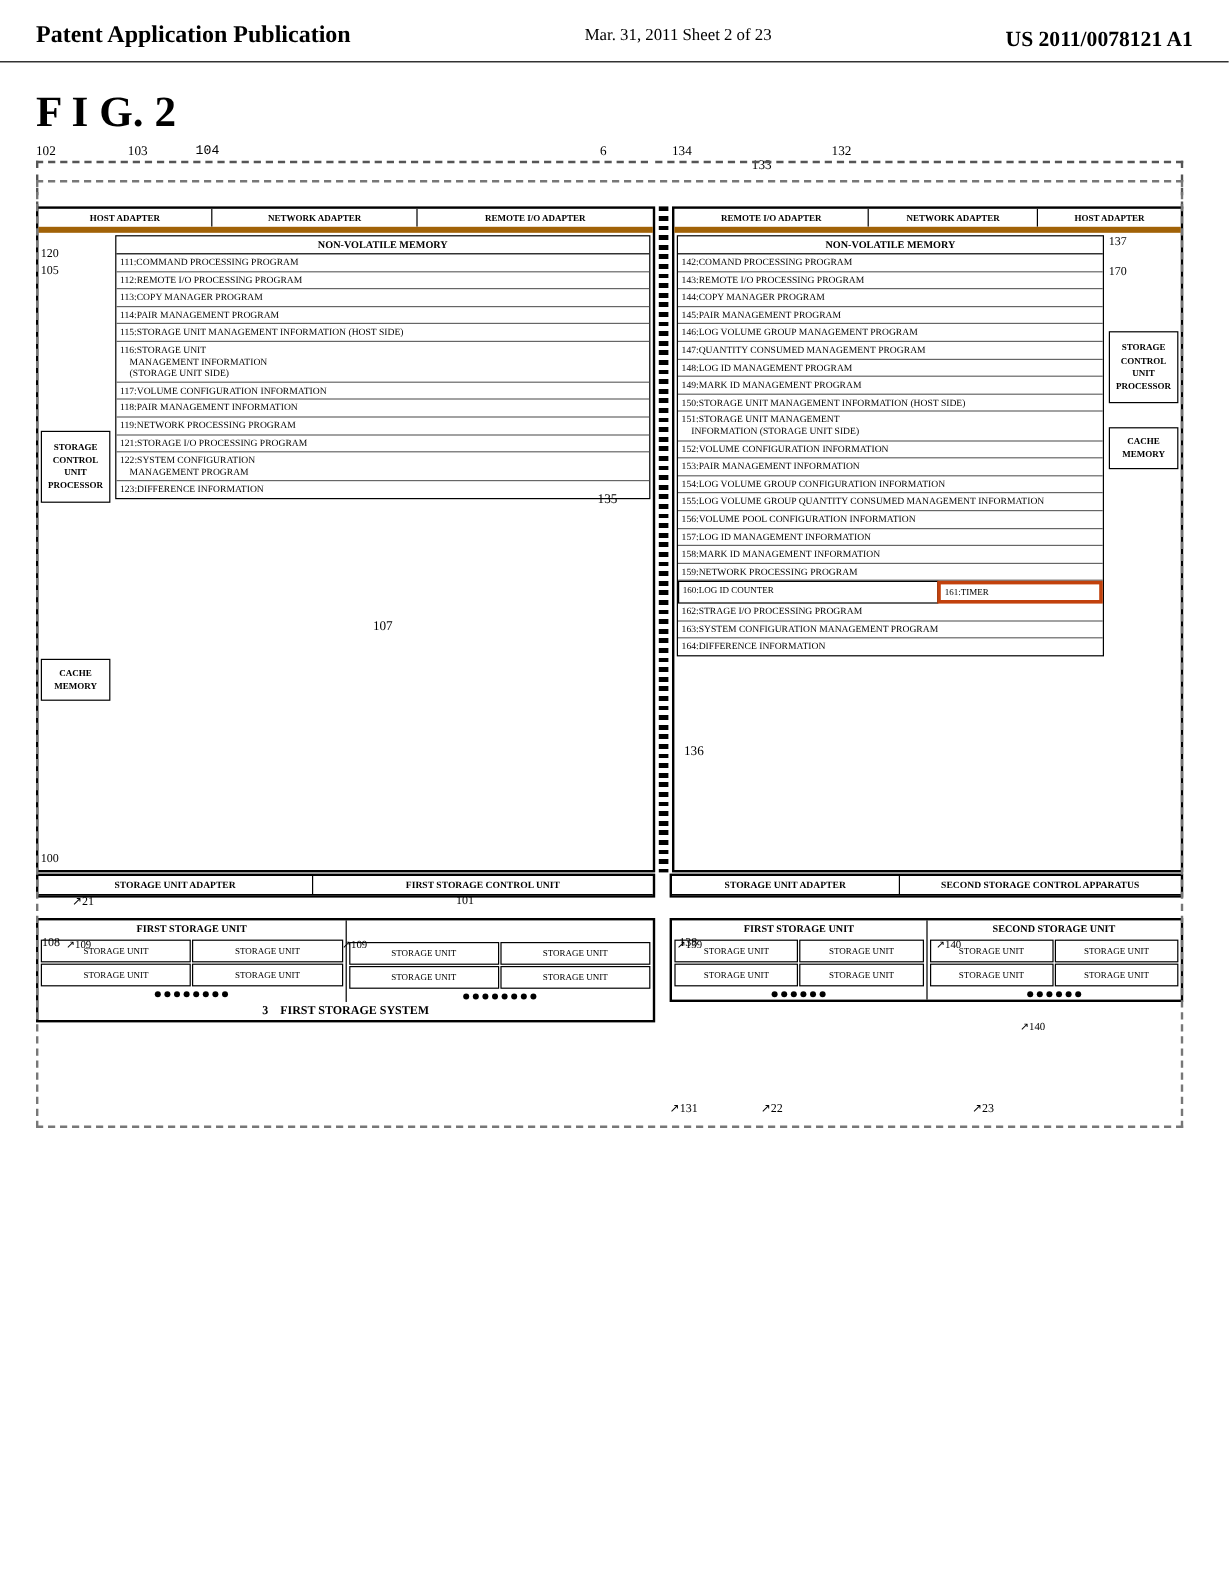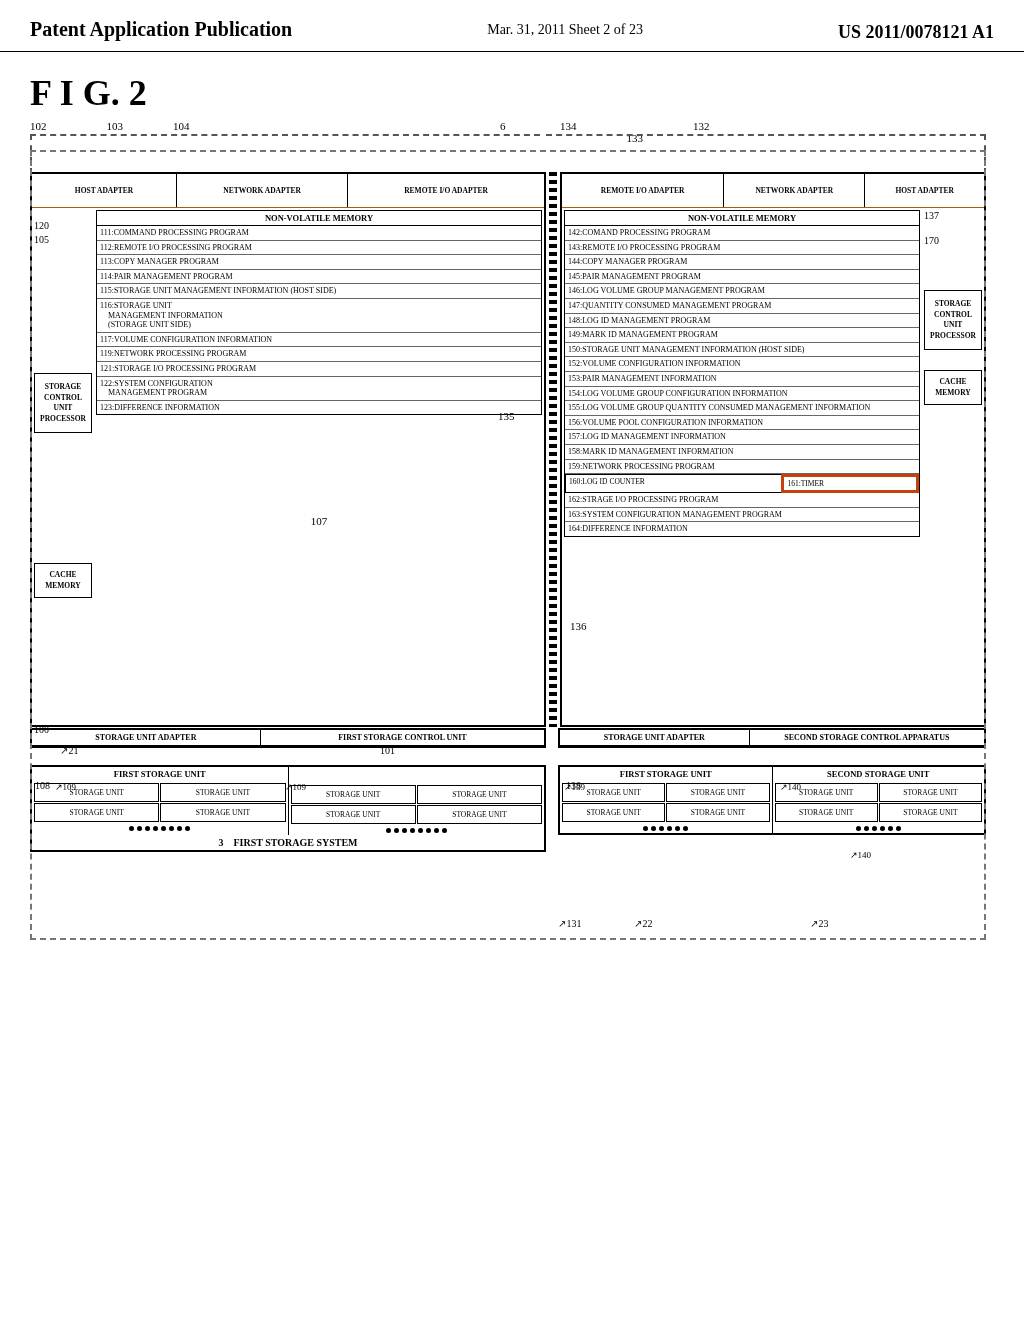--- a/index.html
+++ b/index.html
@@ -49,22 +49,22 @@
 
     .diagram-container {
       position: relative;
       width: 960px;
       height: 1140px;
     }
 
     
     .adapter-row {
       display: flex;
-      border-bottom: 1px solid #a16207;
-      height: 34px;
+      border-bottom: 5px solid #a16207;
+      height: 20px;
       overflow: hidden;
     }
     .adapter-cell {
       border-right: 1px solid #000;
       font-size: 8px;
       font-weight: bold;
       display: flex;
       align-items: center;
       justify-content: center;
       text-align: center;
@@ -104,21 +104,21 @@
 </div>
 
 <div class="diagram-area">
   <div class="fig-title">F I G. 2</div>
 
   <div class="diagram-container">
 
     <div style="position:absolute;top:0px;left:0px;display:flex;gap:40px;font-size:11px;">
       <span>102</span>
       <span style="margin-left:20px;">103</span>
-      <span style="margin-left:10px;">104</span>
+      <span style="margin-left:0;font-family:Liberation Mono, monospace;">104</span>
     </div>
 
     <div style="position:absolute;top:0px;left:470px;font-size:11px;">6</div>
 
     <div style="position:absolute;top:0px;left:530px;display:flex;gap:20px;font-size:11px;">
       <span>134</span>
       <span style="margin-left:30px;margin-top:12px;">133</span>
       <span style="margin-left:30px;">132</span>
     </div>
 
@@ -148,20 +148,21 @@
         <div style="flex:1;padding:2px;">
           <div style="border:1px solid #000;">
             <div style="font-size:8.5px;font-weight:bold;text-align:center;border-bottom:1px solid #000;padding:2px;">NON-VOLATILE MEMORY</div>
             <div class="nvm-item">111:COMMAND PROCESSING PROGRAM</div>
             <div class="nvm-item">112:REMOTE I/O PROCESSING PROGRAM</div>
             <div class="nvm-item">113:COPY MANAGER PROGRAM</div>
             <div class="nvm-item">114:PAIR MANAGEMENT PROGRAM</div>
             <div class="nvm-item">115:STORAGE UNIT MANAGEMENT INFORMATION (HOST SIDE)</div>
             <div class="nvm-item">116:STORAGE UNIT<br>　MANAGEMENT INFORMATION<br>　(STORAGE UNIT SIDE)</div>
             <div class="nvm-item">117:VOLUME CONFIGURATION INFORMATION</div>
+            <div class="nvm-item">118:PAIR MANAGEMENT INFORMATION</div>
             <div class="nvm-item">119:NETWORK PROCESSING PROGRAM</div>
             <div class="nvm-item">121:STORAGE I/O PROCESSING PROGRAM</div>
             <div class="nvm-item">122:SYSTEM CONFIGURATION<br>　MANAGEMENT PROGRAM</div>
             <div class="nvm-item">123:DIFFERENCE INFORMATION</div>
           </div>
 
           <div style="font-size:11px;text-align:center;margin-top:100px;">107</div>
         </div>
       </div>
     </div>
@@ -186,20 +187,21 @@
             <div style="font-size:8.5px;font-weight:bold;text-align:center;border-bottom:1px solid #000;padding:2px;">NON-VOLATILE MEMORY</div>
             <div class="nvm-item">142:COMAND PROCESSING PROGRAM</div>
             <div class="nvm-item">143:REMOTE I/O PROCESSING PROGRAM</div>
             <div class="nvm-item">144:COPY MANAGER PROGRAM</div>
             <div class="nvm-item">145:PAIR MANAGEMENT PROGRAM</div>
             <div class="nvm-item">146:LOG VOLUME GROUP MANAGEMENT PROGRAM</div>
             <div class="nvm-item">147:QUANTITY CONSUMED MANAGEMENT PROGRAM</div>
             <div class="nvm-item">148:LOG ID MANAGEMENT PROGRAM</div>
             <div class="nvm-item">149:MARK ID MANAGEMENT PROGRAM</div>
             <div class="nvm-item">150:STORAGE UNIT MANAGEMENT INFORMATION (HOST SIDE)</div>
+            <div class="nvm-item">151:STORAGE UNIT MANAGEMENT<br>　INFORMATION (STORAGE UNIT SIDE)</div>
             <div class="nvm-item">152:VOLUME CONFIGURATION INFORMATION</div>
             <div class="nvm-item">153:PAIR MANAGEMENT INFORMATION</div>
             <div class="nvm-item">154:LOG VOLUME GROUP CONFIGURATION INFORMATION</div>
             <div class="nvm-item">155:LOG VOLUME GROUP QUANTITY CONSUMED MANAGEMENT INFORMATION</div>
             <div class="nvm-item">156:VOLUME POOL CONFIGURATION INFORMATION</div>
             <div class="nvm-item">157:LOG ID MANAGEMENT INFORMATION</div>
             <div class="nvm-item">158:MARK ID MANAGEMENT INFORMATION</div>
             <div class="nvm-item">159:NETWORK PROCESSING PROGRAM</div>
 
             <div style="display:flex;">

